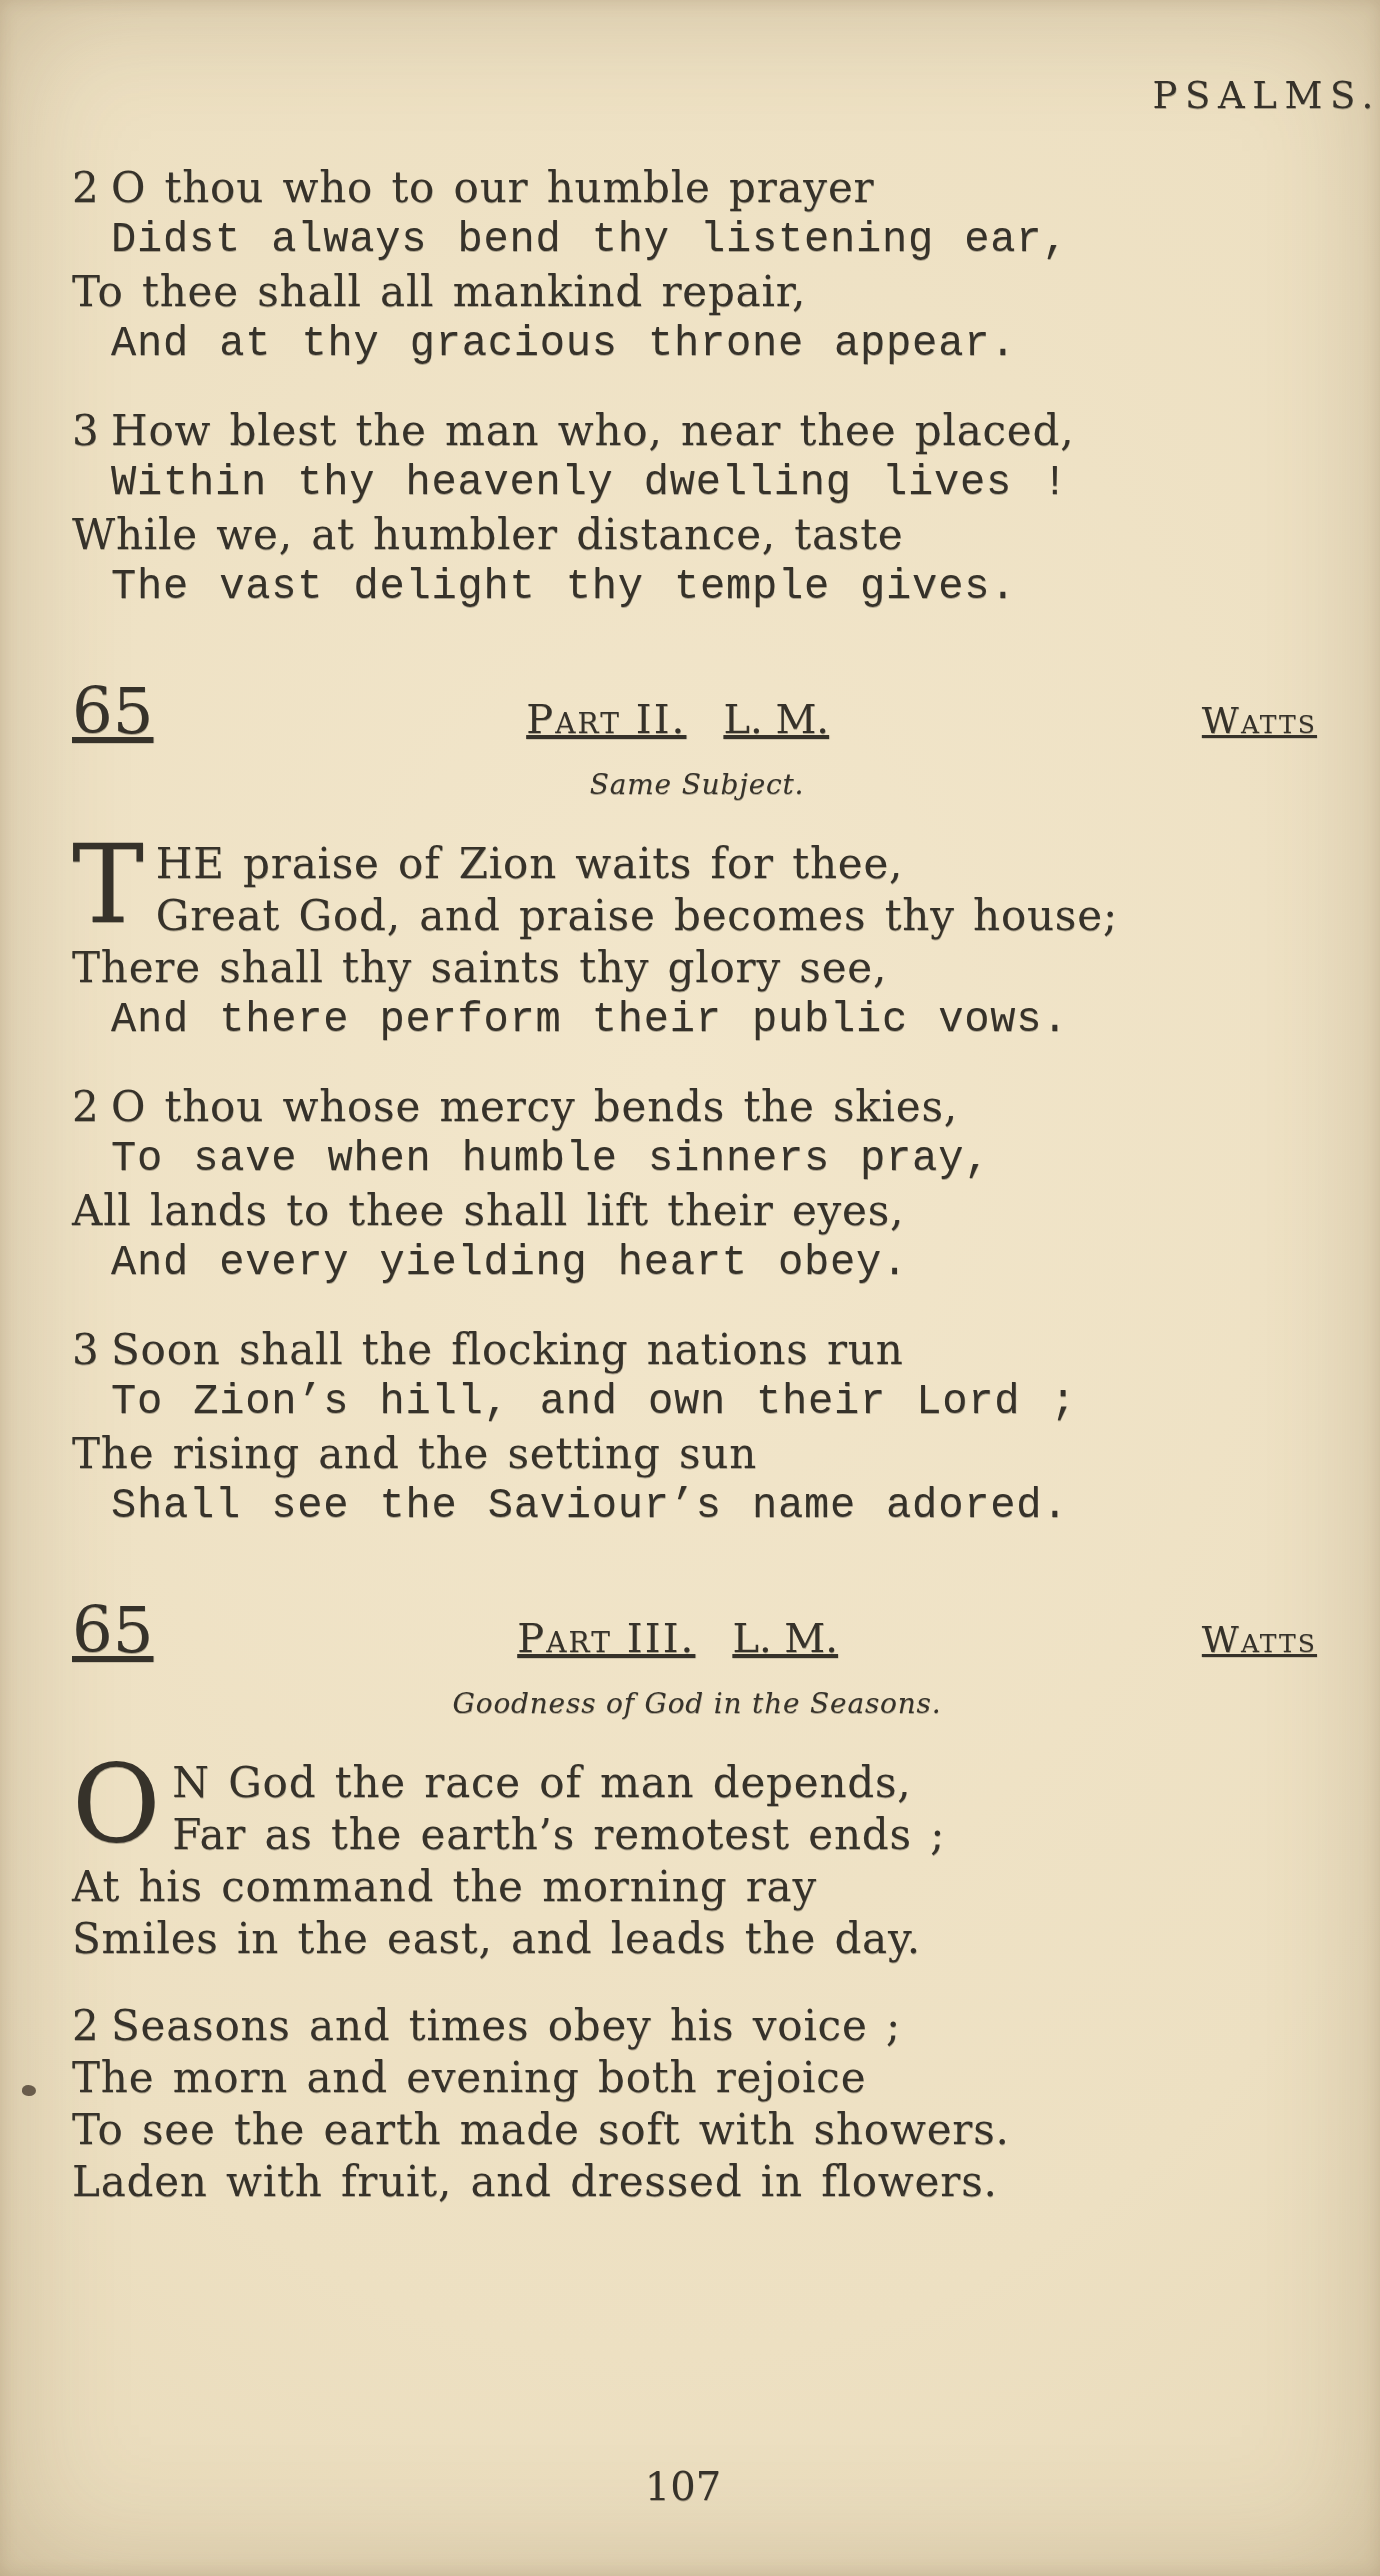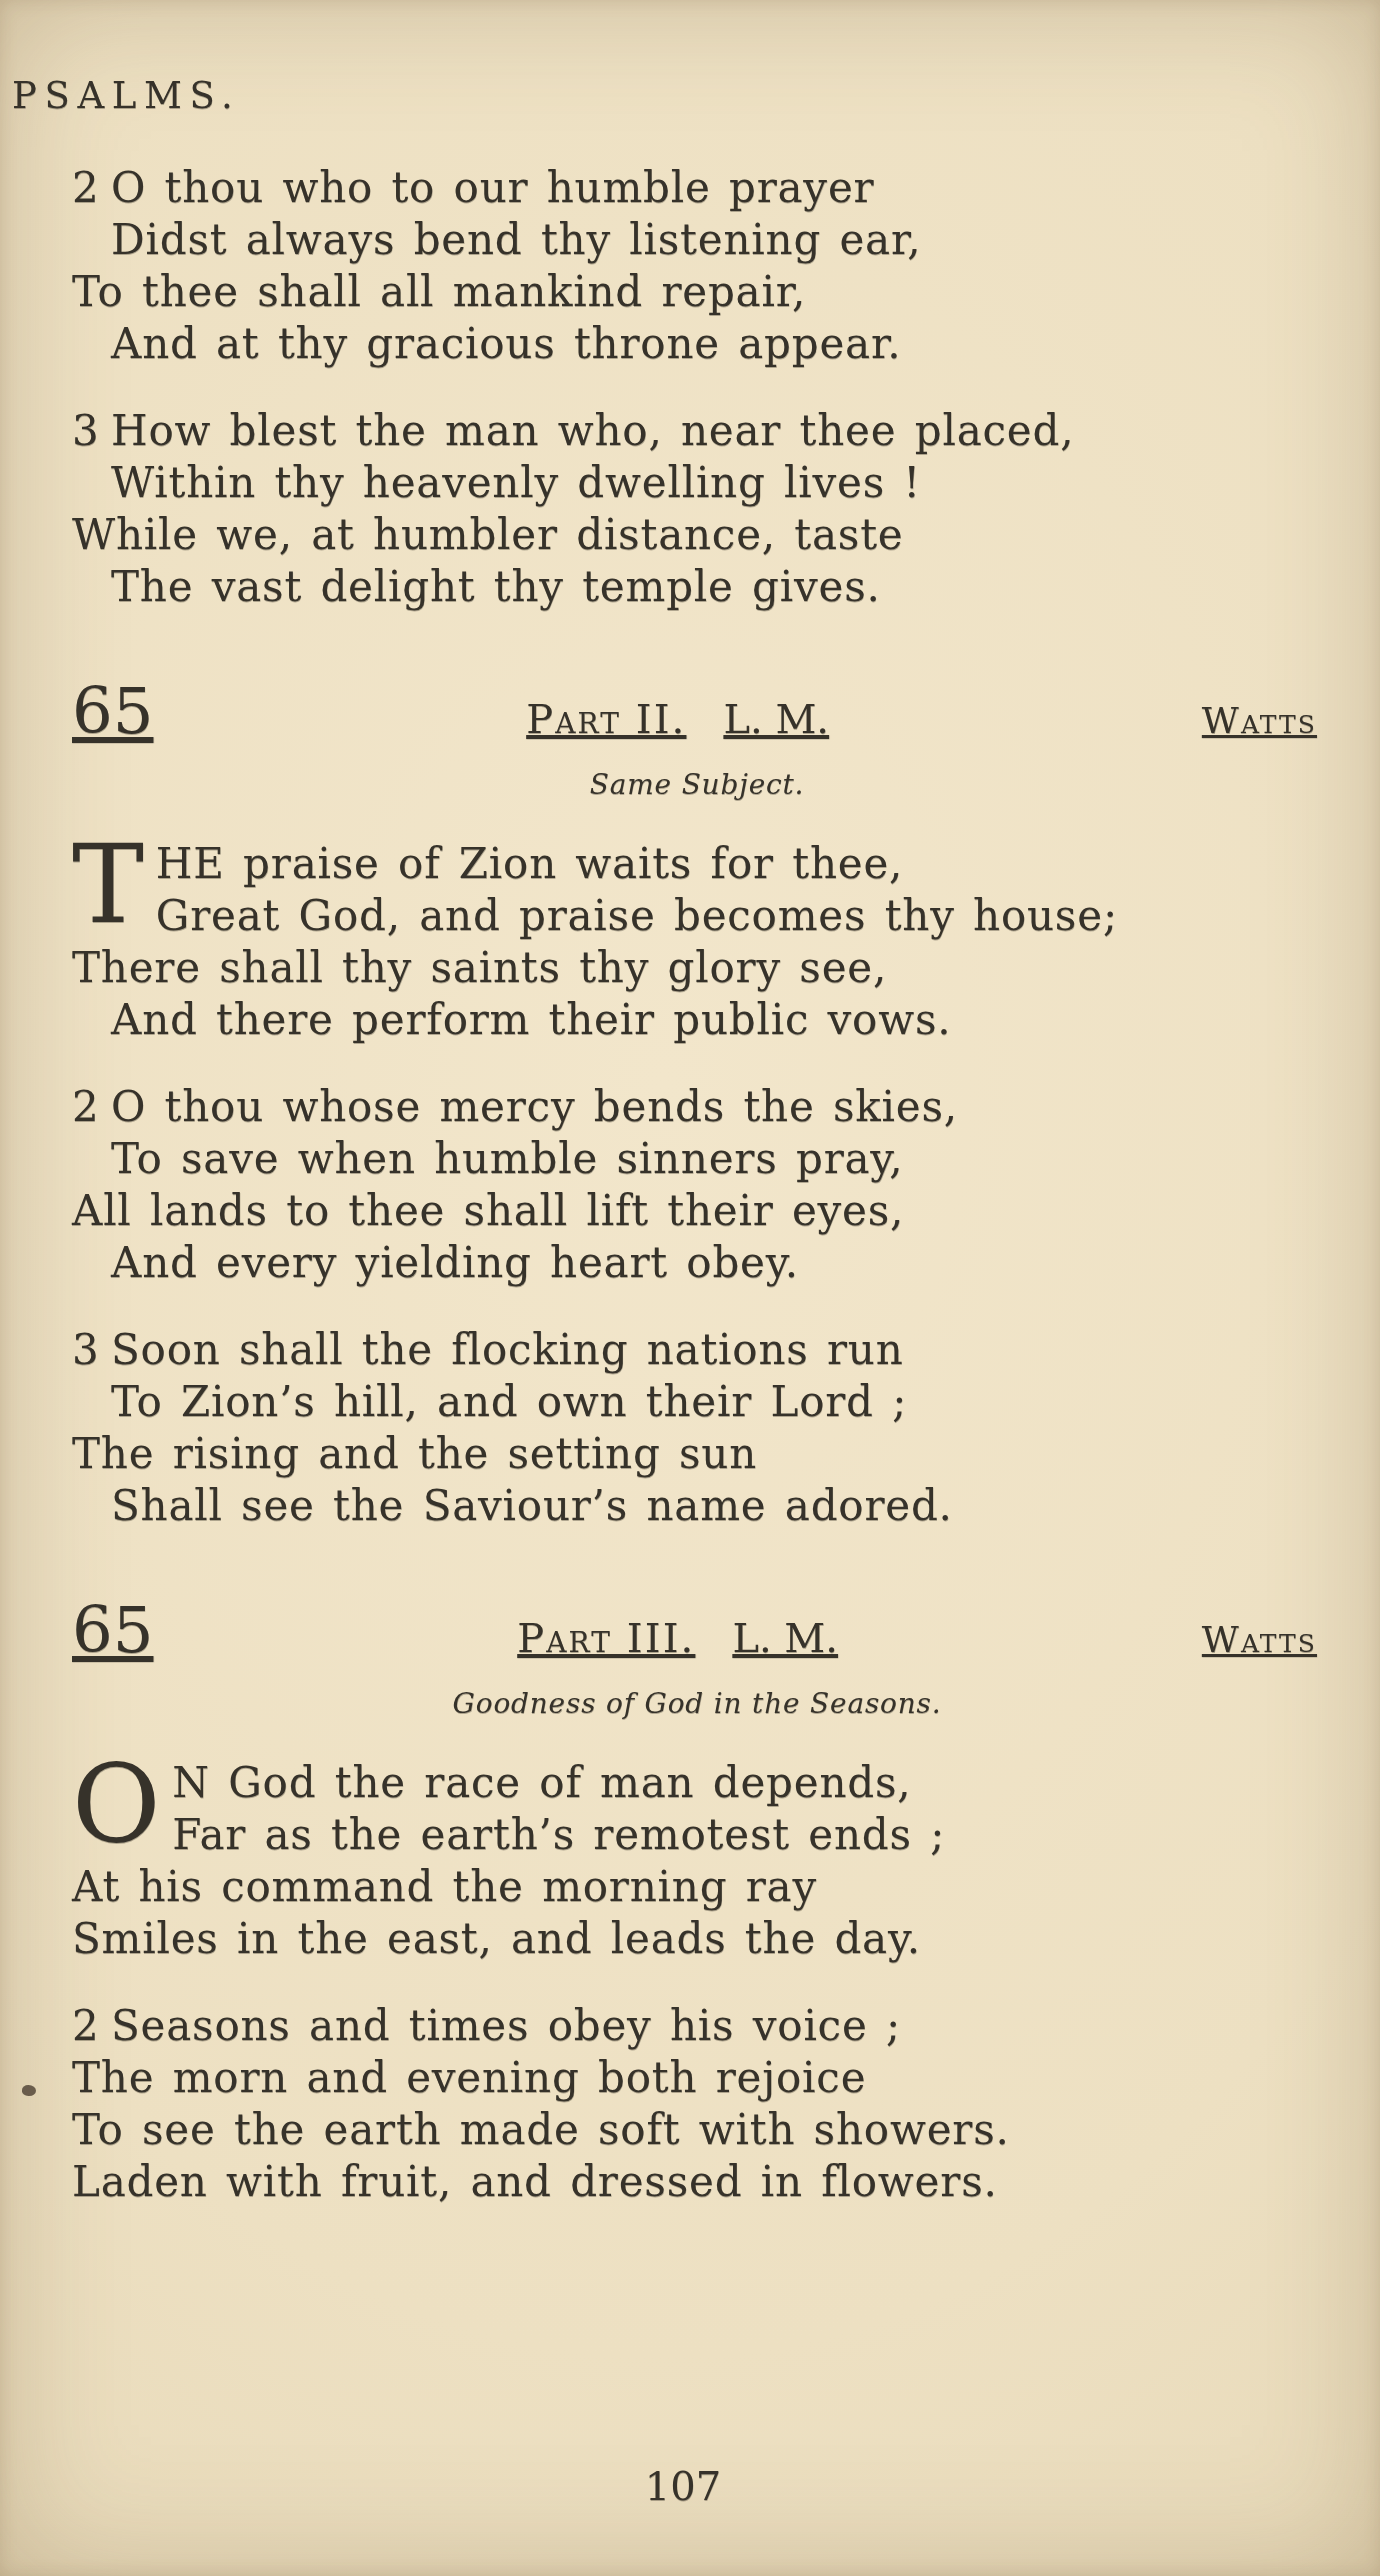--- a/index.html
+++ b/index.html
@@ -14,33 +14,33 @@
     width: 1381px; height: 2576px;
     overflow: hidden;
     background: radial-gradient(ellipse 120% 90% at 48% 42%, #f2e6cb 0%, #ede0c2 55%, #e3d4b1 100%);
     box-shadow: inset 0 0 126px rgba(110,85,50,.28), inset 0 0 17px rgba(110,85,50,.18);
     color: #36322a;
     text-shadow: 0.3px 0.5px 0.6px rgba(55,48,38,.35);
   }
   .text-col { padding: 0 59px 0 72px; }
   .running-head {
     padding-top: 74px;
-    text-align: left;
+    text-align: right;
     font-size: 37px;
     letter-spacing: 7.6px;
     padding-left: 12px;
   }
   .line {
     font-size: 42px;
     line-height: 52px;
     letter-spacing: 0.8px;
     word-spacing: 4.2px;
     white-space: nowrap;
   }
-  .ind { padding-left: 39px; }
+  .ind { padding-left: 39px; font-family: Liberation Mono, monospace; }
   .vnum { display: inline-block; width: 39px; }
   .verse { margin-top: 35px; }
   .v-first { margin-top: 45px; }
   .hymn-head {
     margin-top: 64px;
     display: flex;
     align-items: baseline;
     text-decoration: underline;
   }
   .hymn-num { font-size: 64px; line-height: 69px; }

